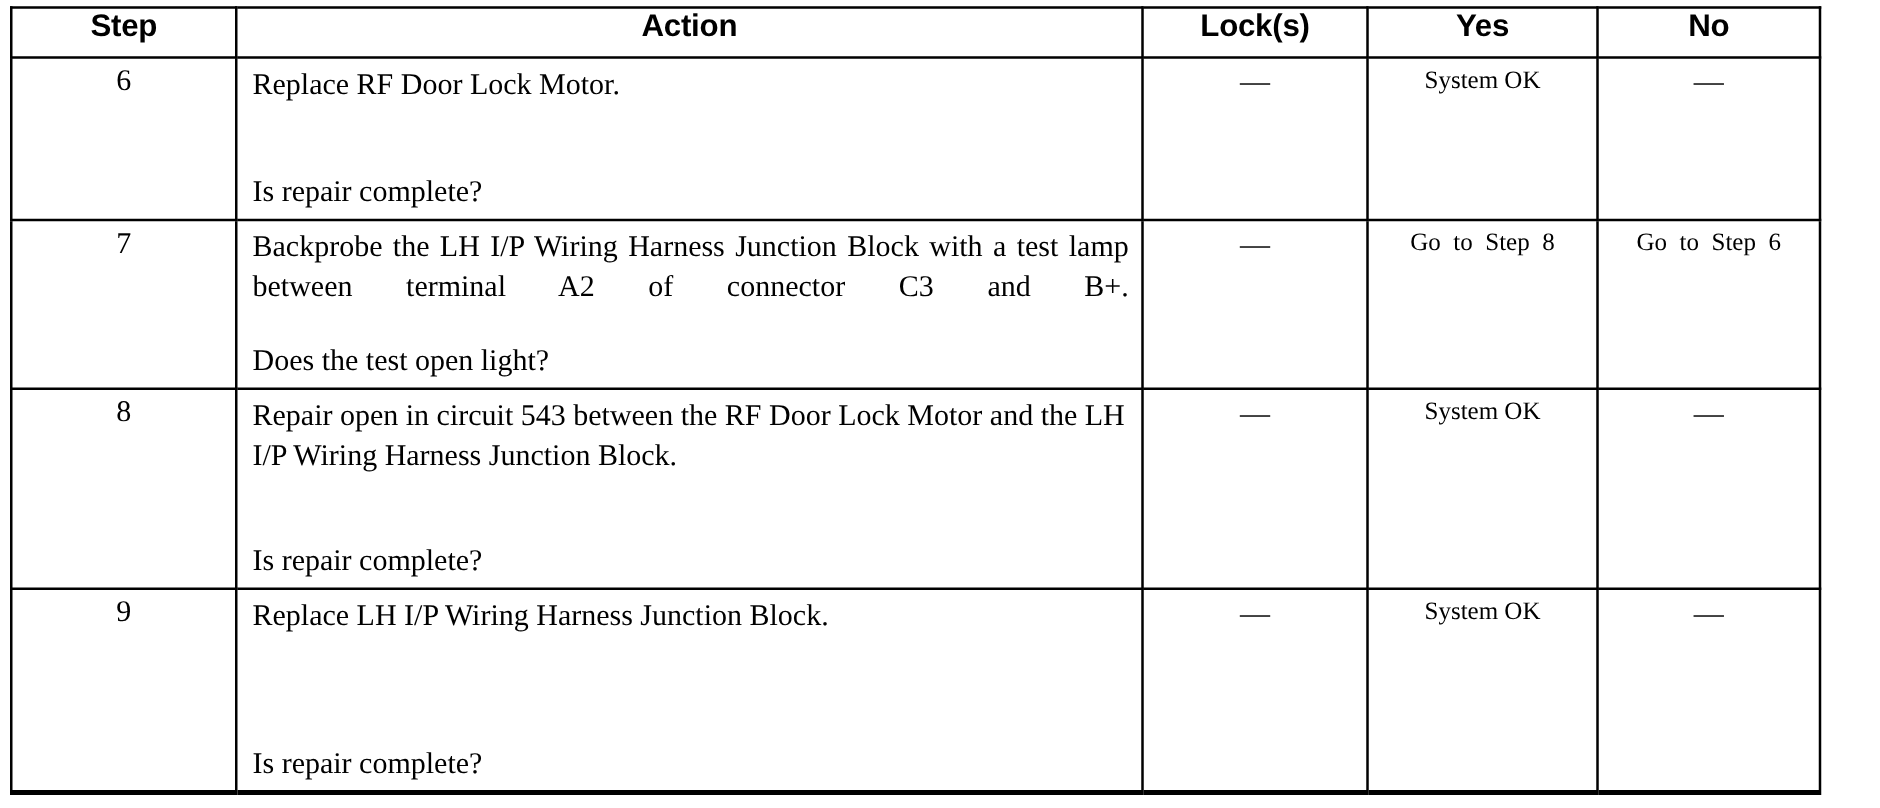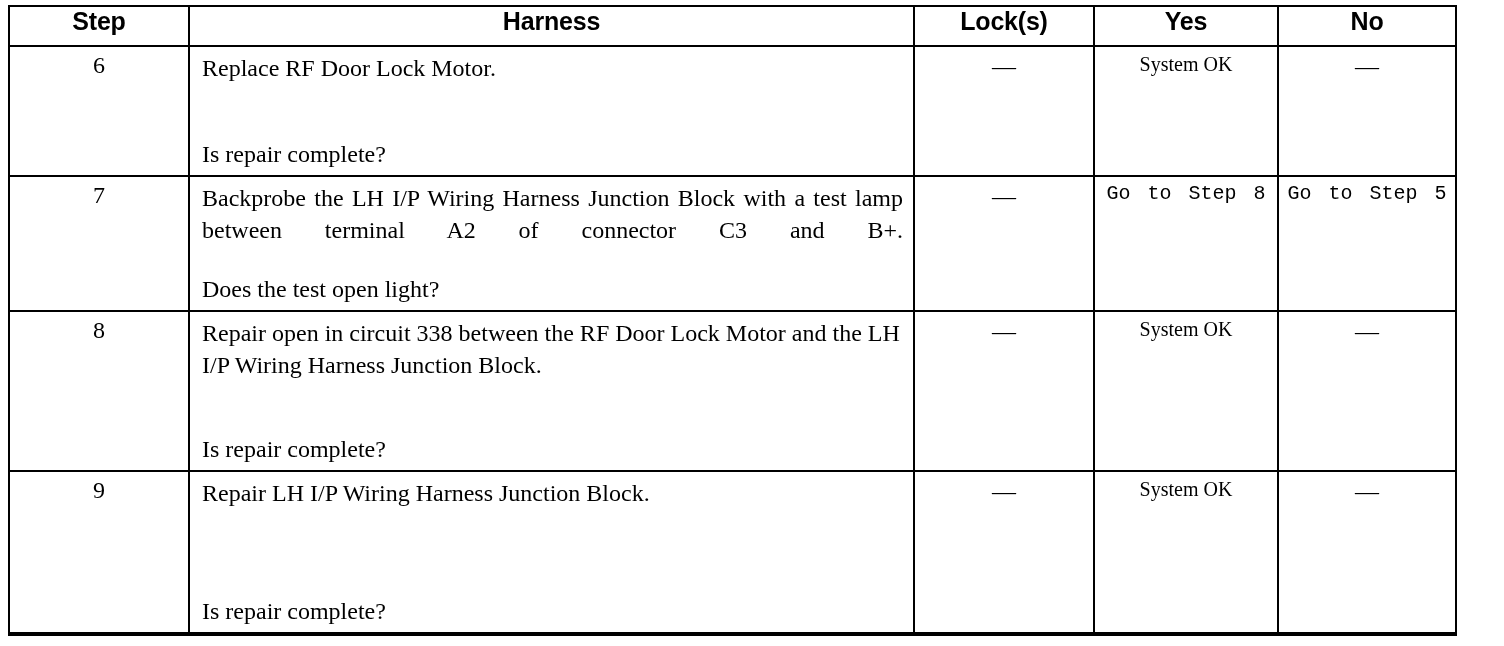--- a/index.html
+++ b/index.html
@@ -120,21 +120,20 @@
     white-space: nowrap;
     font-size: 20px;
     line-height: 1.1;
   }
   .rc-text.dash {
     font-size: 24px;
     letter-spacing: 0;
   }
   .rc-text.wide {
     word-spacing: 5px;
-    font-family: Liberation Mono, monospace;
   }
 
   
   tr.row-6 td { height: 128px; }
   tr.row-7 td { height: 133px; }
   tr.row-8 td { height: 158px; }
   tr.row-9 td { height: 160px; }
 
   
   tbody tr td { border-top-width: 3px; border-bottom-width: 3px; }
@@ -150,21 +149,21 @@
       <col class="c-step">
       <col class="c-action">
       <col class="c-value">
       <col class="c-yes">
       <col class="c-no">
     </colgroup>
 
     <thead>
       <tr>
         <th>Step</th>
-        <th>Harness</th>
+        <th>Action</th>
         <th>Lock(s)</th>
         <th>Yes</th>
         <th>No</th>
       </tr>
     </thead>
 
     <tbody>
 
       <tr class="row-6">
         <td class="step-cell">
@@ -212,34 +211,34 @@
             <span class="rc-text dash">—</span>
           </div>
         </td>
         <td class="yes-cell">
           <div class="cell-inner">
             <span class="rc-text wide">Go to Step 8</span>
           </div>
         </td>
         <td class="no-cell">
           <div class="cell-inner">
-            <span class="rc-text wide">Go to Step 5</span>
+            <span class="rc-text wide">Go to Step 6</span>
           </div>
         </td>
       </tr>
 
       <tr class="row-8">
         <td class="step-cell">
           <div class="cell-inner">
             <span class="step-num">8</span>
           </div>
         </td>
         <td class="action-cell">
           <div class="cell-inner">
-            <span class="action-main">Repair open in circuit 338 between the RF Door Lock Motor and the LH I/P Wiring Harness Junction Block.</span>
+            <span class="action-main">Repair open in circuit 543 between the RF Door Lock Motor and the LH I/P Wiring Harness Junction Block.</span>
             <span class="action-question">Is repair complete?</span>
           </div>
         </td>
         <td class="value-cell">
           <div class="cell-inner">
             <span class="rc-text dash">—</span>
           </div>
         </td>
         <td class="yes-cell">
           <div class="cell-inner">
@@ -254,21 +253,21 @@
       </tr>
 
       <tr class="row-9">
         <td class="step-cell">
           <div class="cell-inner">
             <span class="step-num">9</span>
           </div>
         </td>
         <td class="action-cell">
           <div class="cell-inner">
-            <span class="action-main">Repair LH I/P Wiring Harness Junction Block.</span>
+            <span class="action-main">Replace LH I/P Wiring Harness Junction Block.</span>
             <span class="action-question">Is repair complete?</span>
           </div>
         </td>
         <td class="value-cell">
           <div class="cell-inner">
             <span class="rc-text dash">—</span>
           </div>
         </td>
         <td class="yes-cell">
           <div class="cell-inner">

